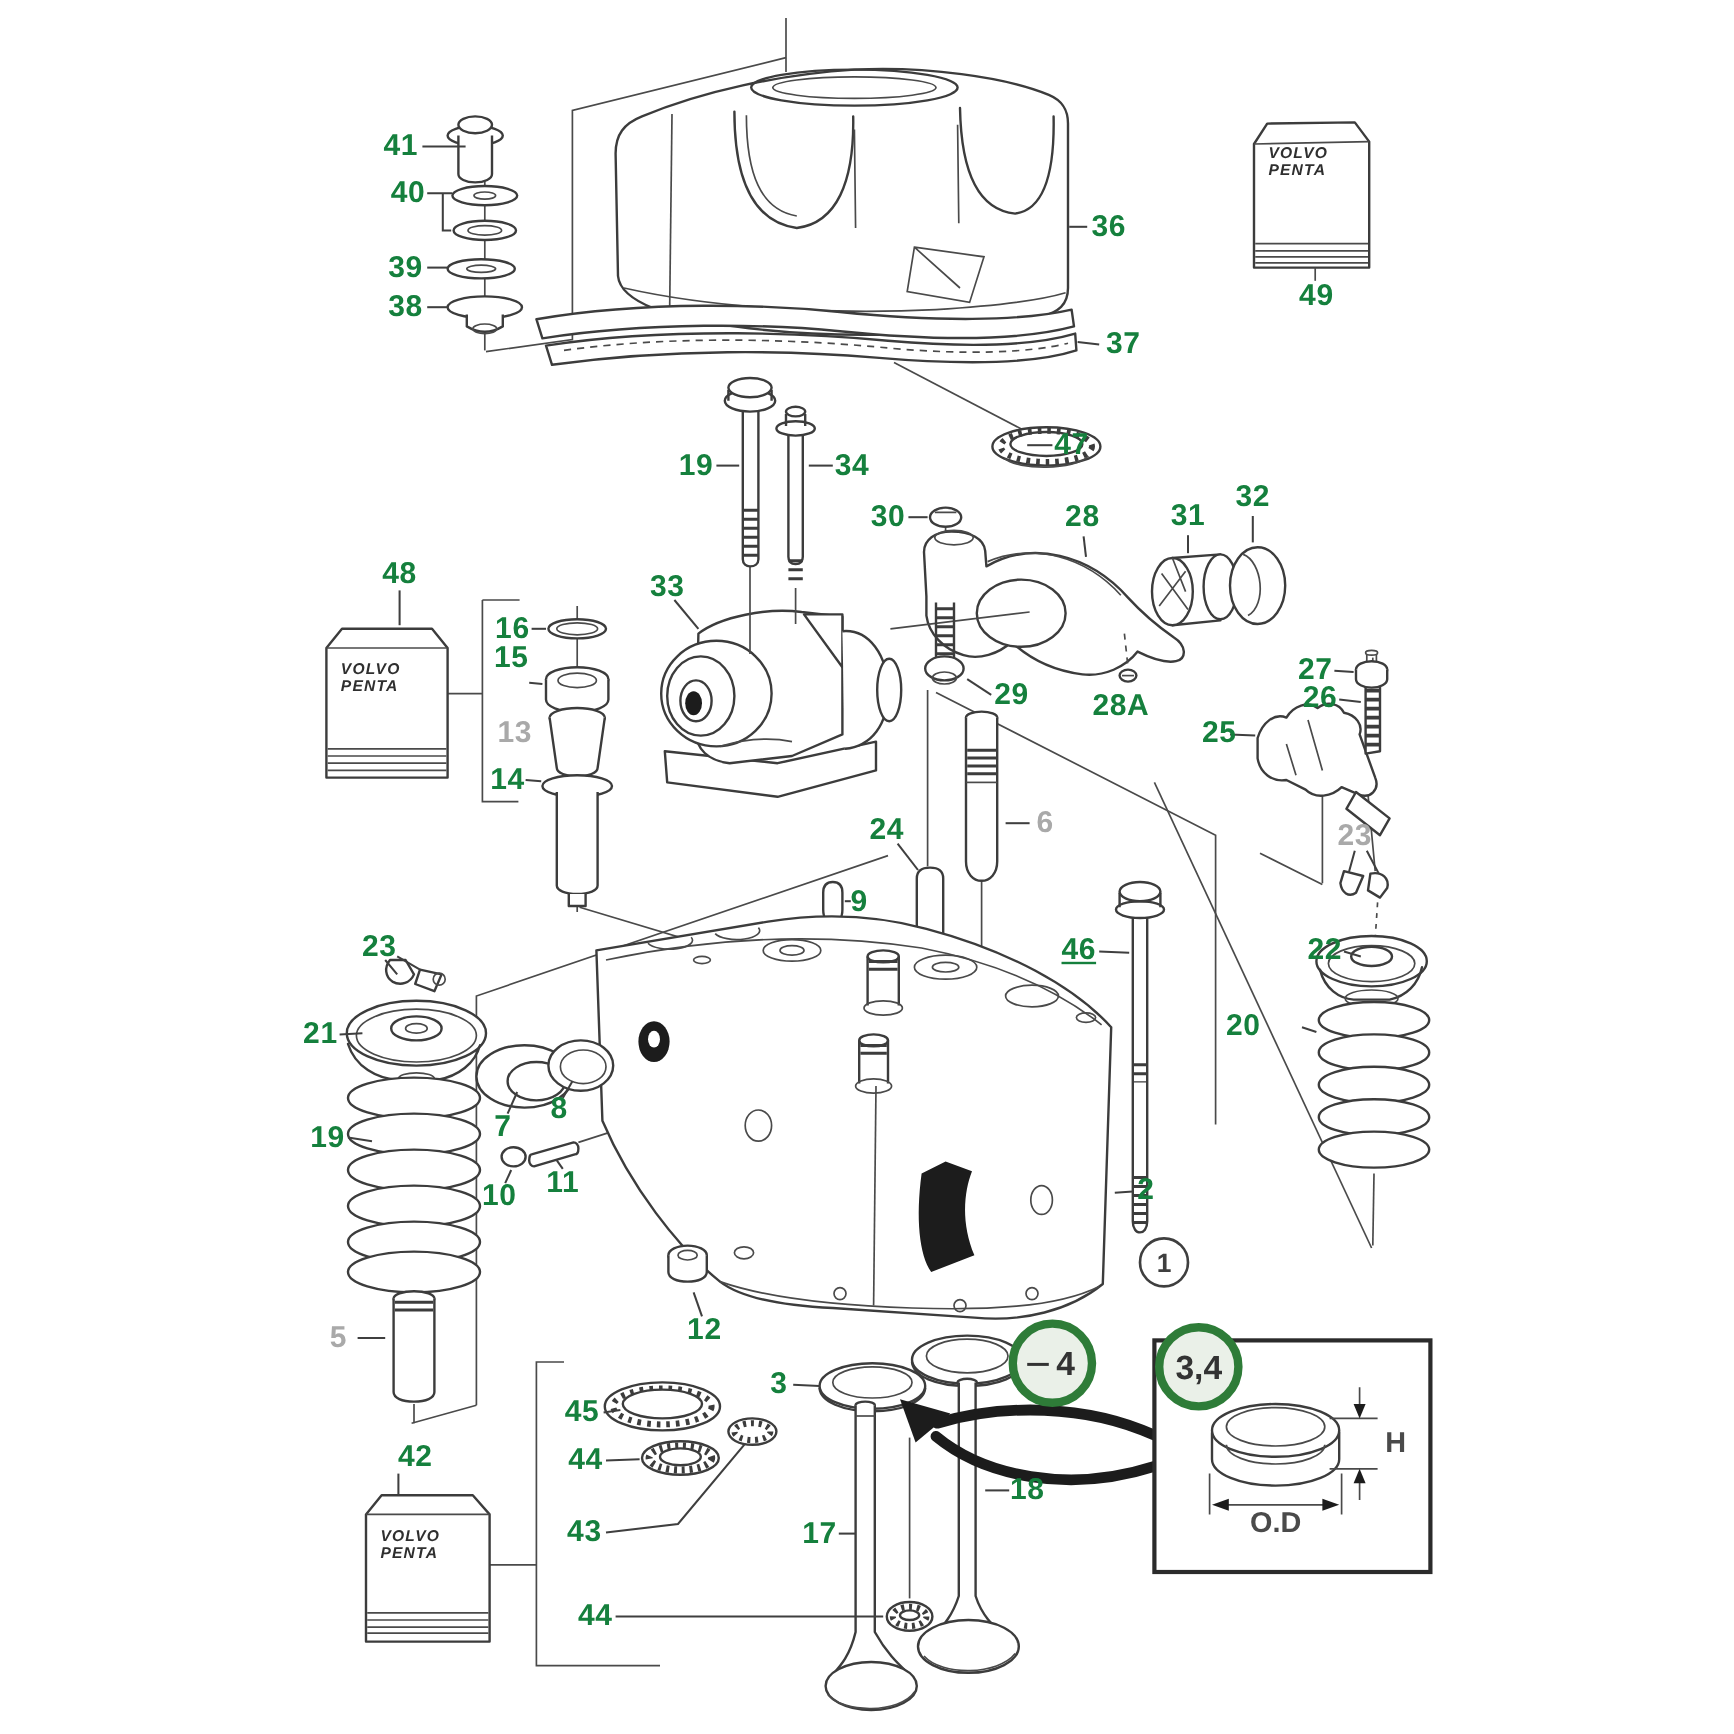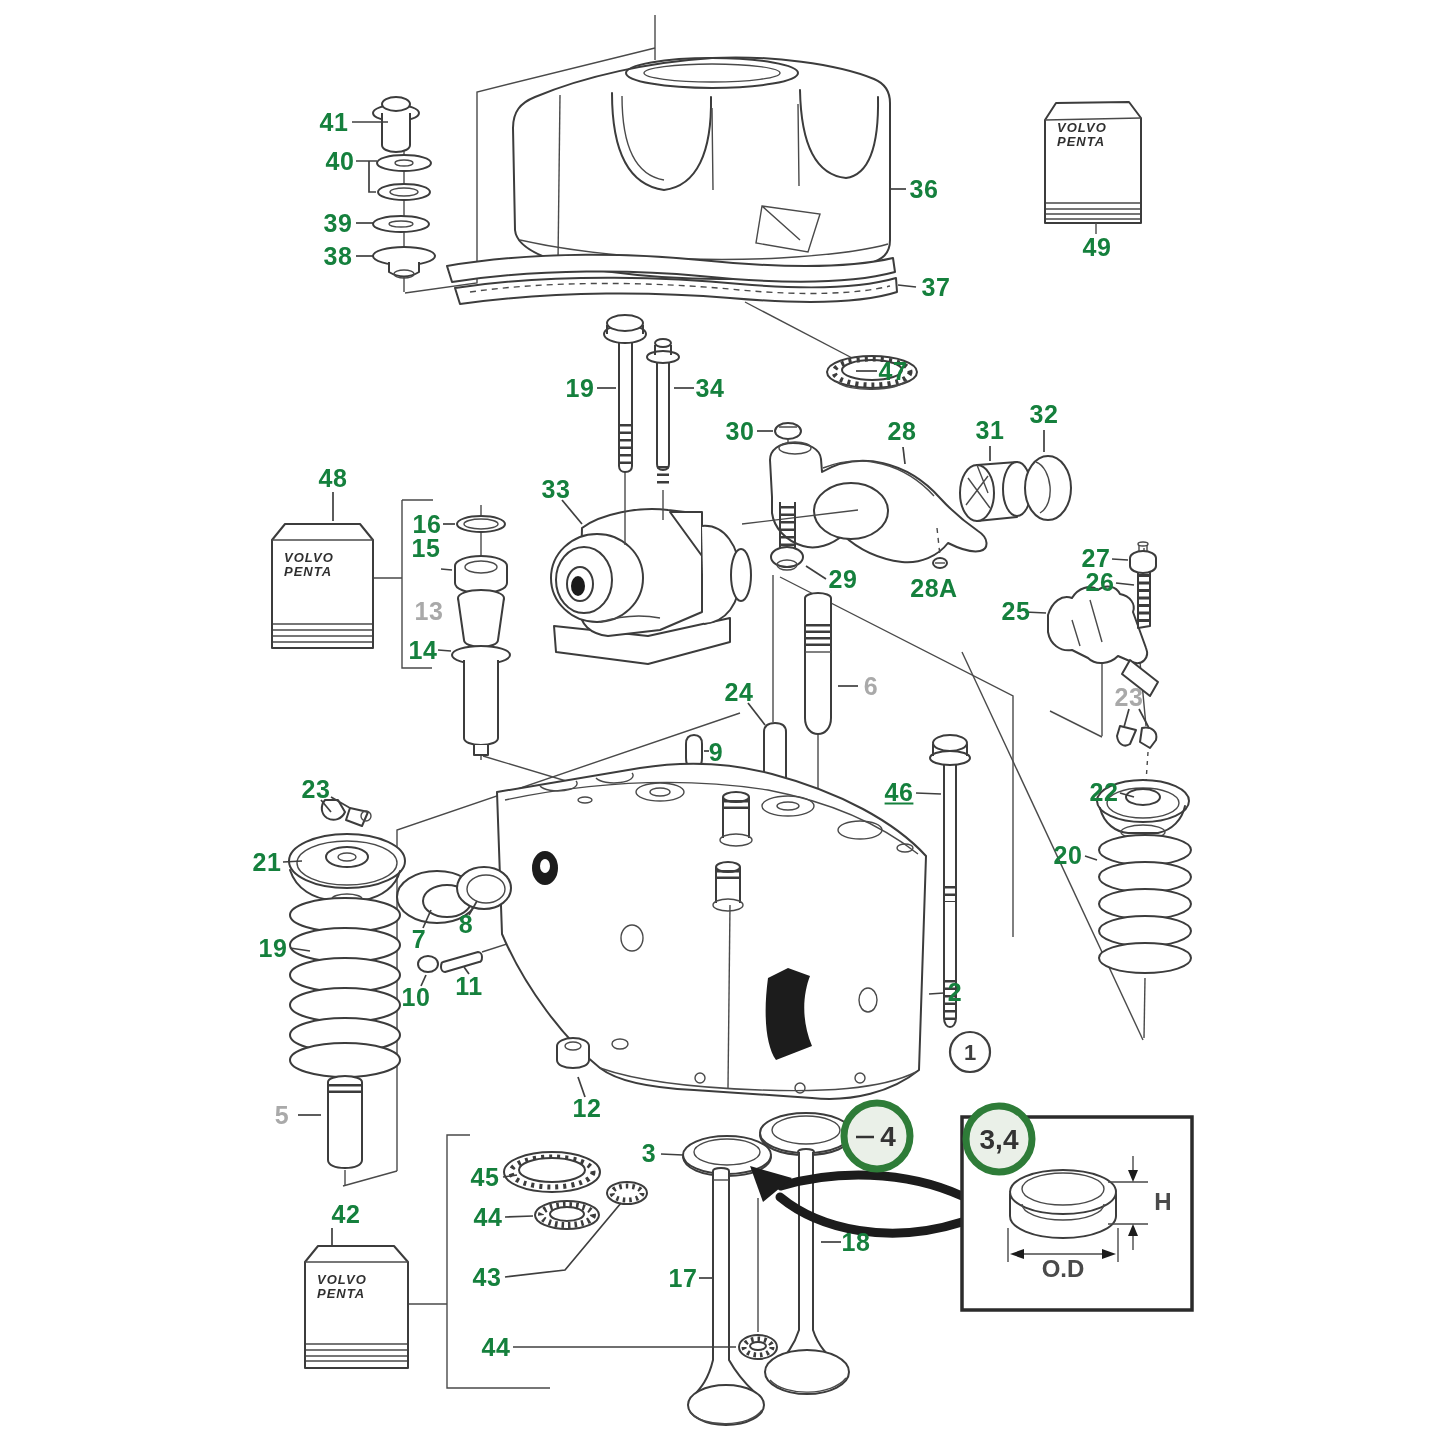--- a/index.html
+++ b/index.html
@@ -519,21 +519,21 @@
       <span class="plabel" style="left: 427px; top: 524px;">16</span>
       <span class="plabel" style="left: 426px; top: 548px;">15</span>
       <span class="plabel gray" style="left: 429px; top: 611px;">13</span>
       <span class="plabel" style="left: 423px; top: 650px;">14</span>
       <span class="plabel" style="left: 739px; top: 692px;">24</span>
       <span class="plabel gray" style="left: 871px; top: 686px;">6</span>
       <span class="plabel" style="left: 716px; top: 752px;">9</span>
       <span class="plabel" style="left: 899px; top: 792px; text-decoration: underline;">46</span>
       <span class="plabel gray" style="left: 1129px; top: 697px;">23</span>
       <span class="plabel" style="left: 1104px; top: 792px;">22</span>
-      <span class="plabel" style="left: 1068px; top: 855px;">20</span>
+      <span class="plabel" style="left: 1036px; top: 855px;">20</span>
       <span class="plabel" style="left: 316px; top: 789px;">23</span>
       <span class="plabel" style="left: 267px; top: 862px;">21</span>
       <span class="plabel" style="left: 273px; top: 948px;">19</span>
       <span class="plabel" style="left: 419px; top: 939px;">7</span>
       <span class="plabel" style="left: 466px; top: 924px;">8</span>
       <span class="plabel" style="left: 416px; top: 997px;">10</span>
       <span class="plabel" style="left: 469px; top: 986px;">11</span>
       <span class="plabel" style="left: 955px; top: 992px;">2</span>
       <span class="plabel" style="left: 587px; top: 1108px;">12</span>
       <span class="plabel gray" style="left: 282px; top: 1115px;">5</span>

